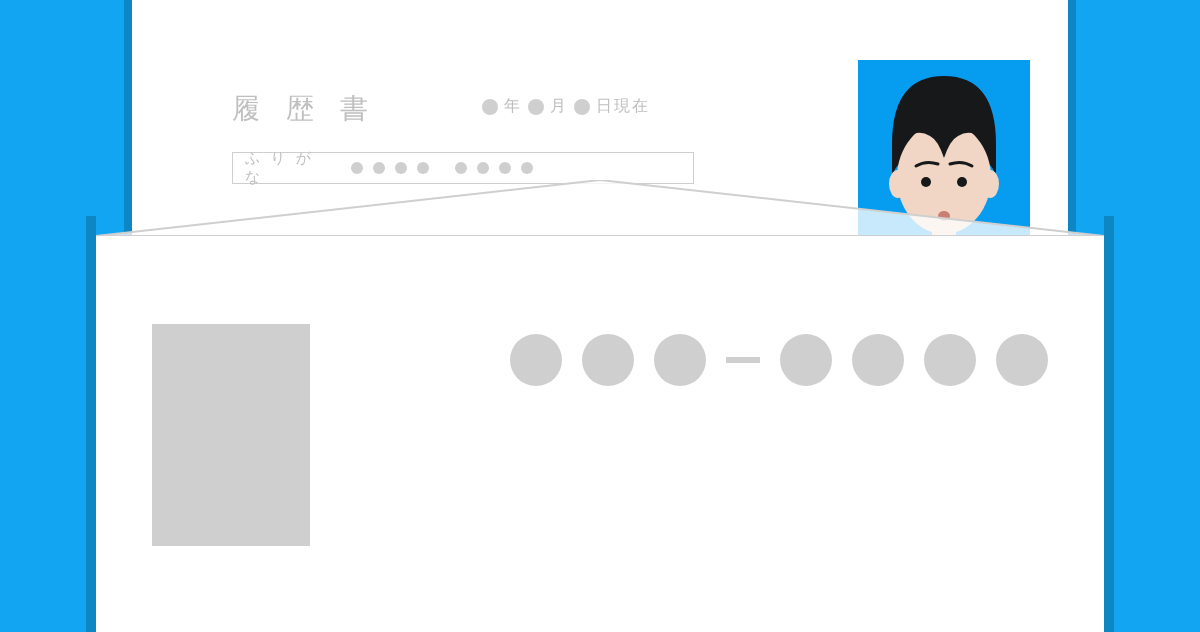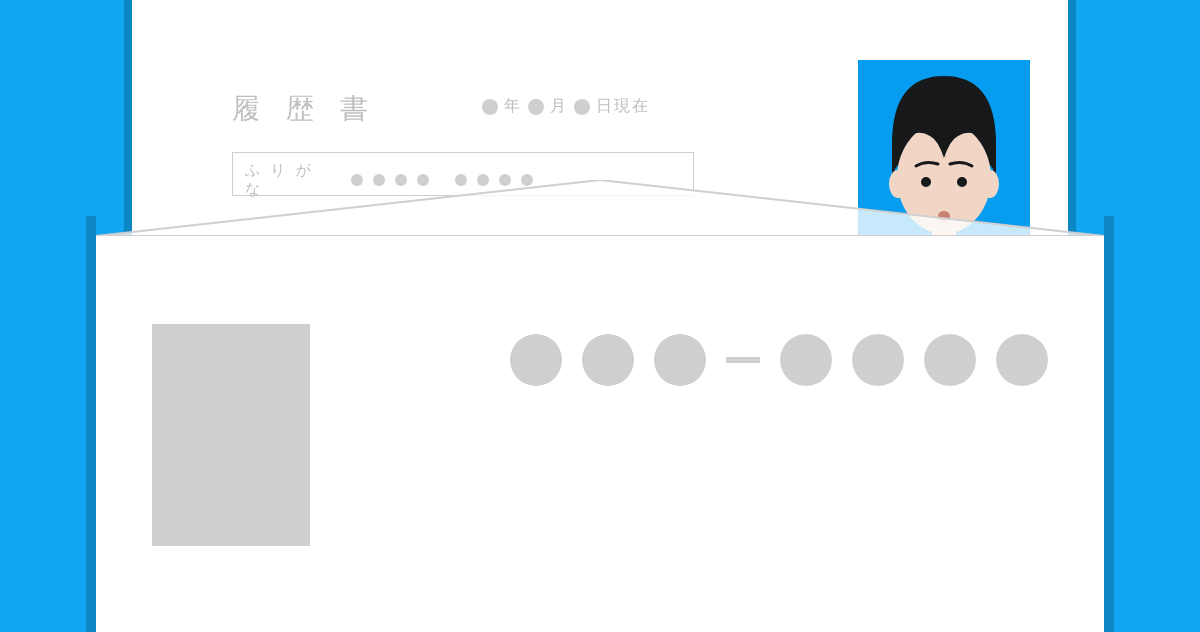--- a/index.html
+++ b/index.html
@@ -53,21 +53,20 @@
     margin-top: 24px;
     width: 462px;
     border: 1px solid #cfcfcf;
     font-size: 15px;
   }
   .r-row {
     display: flex; align-items: center;
     height: 30px;
     padding: 0 12px;
     gap: 16px;
-    margin-top: 12px;
   }
   .r-row + .r-row { border-top: 1px dotted #cfcfcf; }
   .r-label { letter-spacing: 10px; width: 90px; }
   .dots4 .dot { width: 12px; height: 12px; margin-right: 10px; }
 
   
   .photo {
     position: absolute;
     left: 726px; top: 60px;
     width: 172px; height: 196px;

